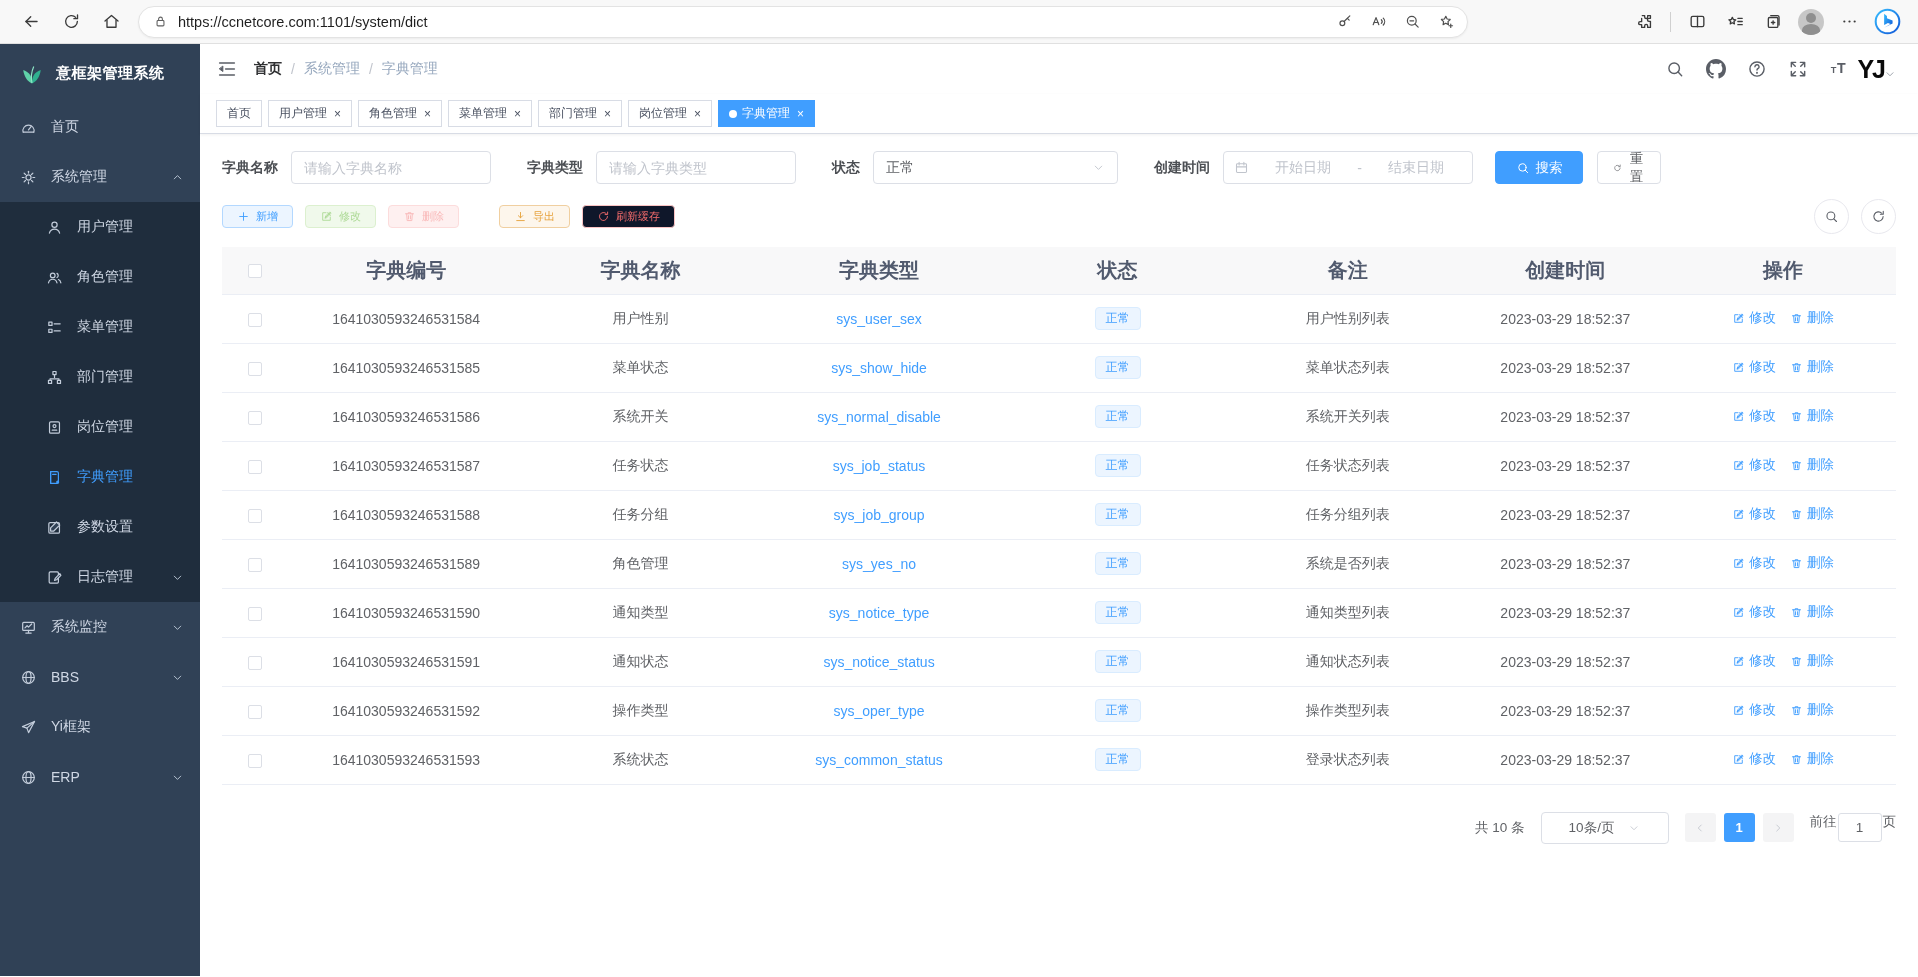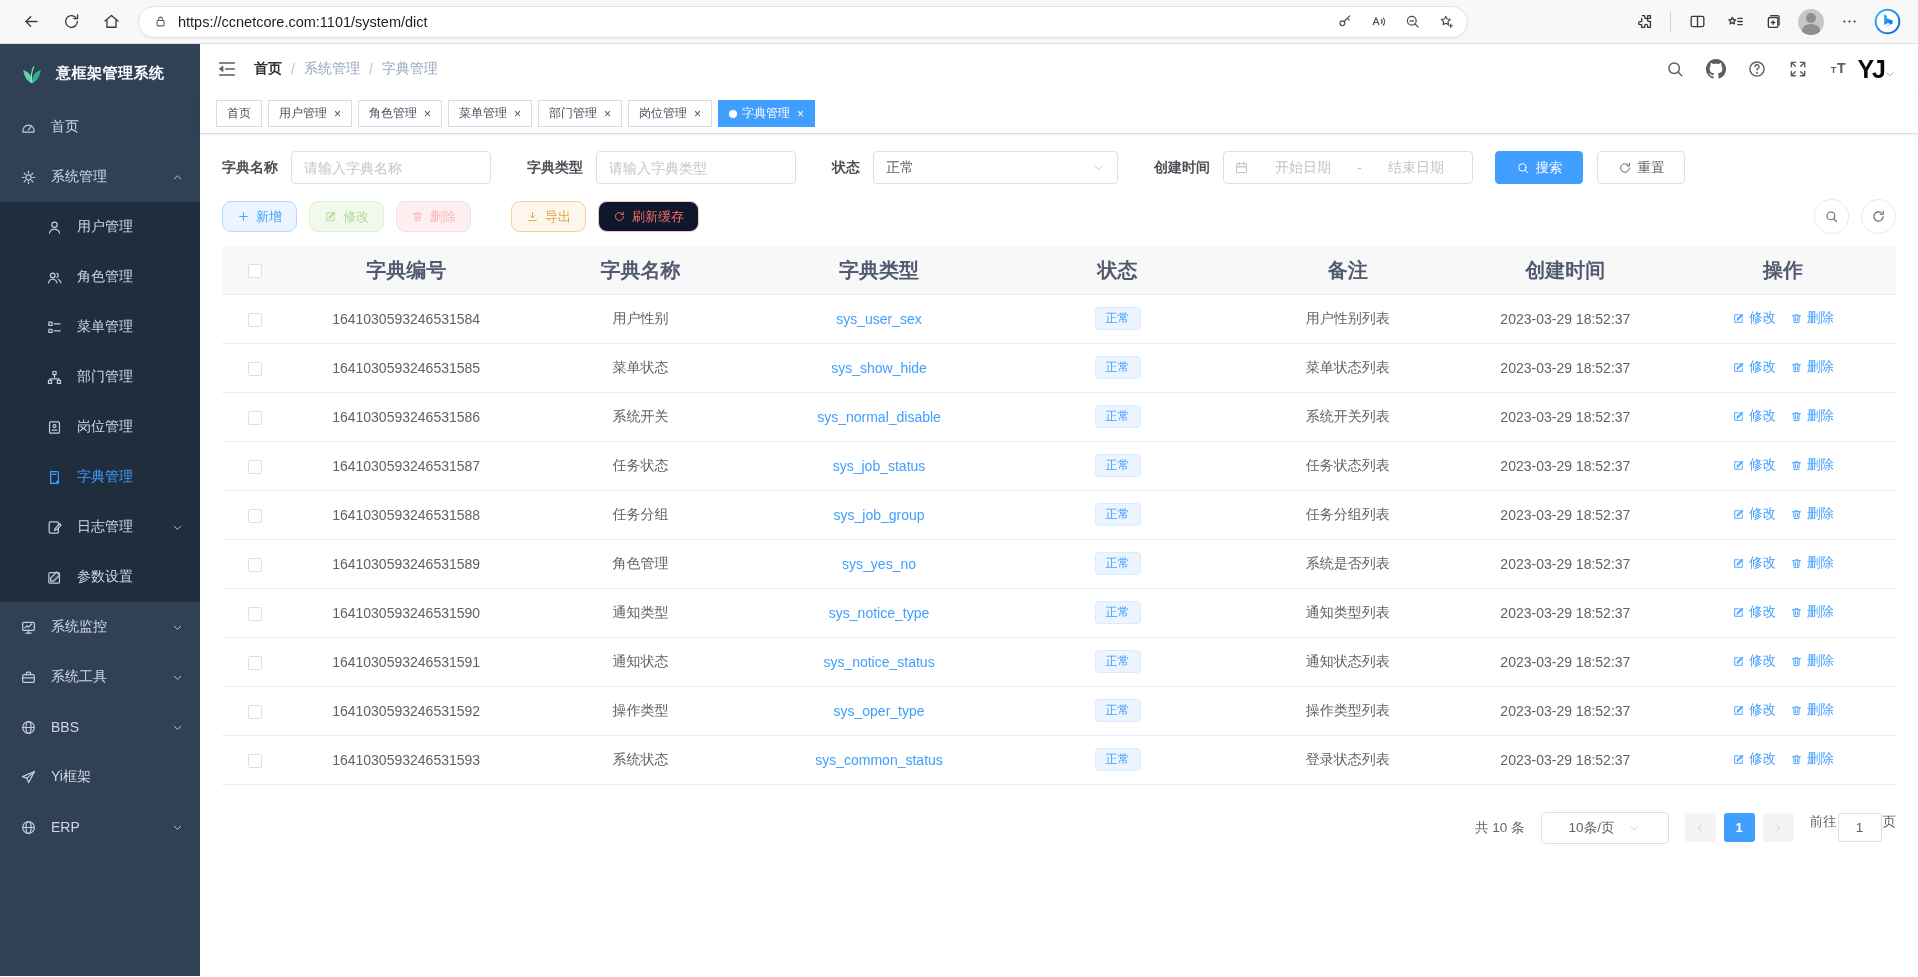--- a/index.html
+++ b/index.html
@@ -69,24 +69,24 @@
   .f-group { display:flex; align-items:center; margin-right:36px; }
   .f-select { width:245px; height:33px; border:1px solid #dcdfe6; border-radius:4px; display:flex; align-items:center; padding:0 12px; font-size:14px; color:#606266; cursor:pointer; }
   .f-select .chev { margin-left:auto; width:13px; height:13px; color:#c0c4cc; }
   .f-date { width:250px; height:33px; border:1px solid #dcdfe6; border-radius:4px; display:flex; align-items:center; padding:0 10px; font-size:14px; color:#c0c4cc; gap:8px; }
   .f-date .cal { width:15px; height:15px; color:#c0c4cc; flex:none; }
   .f-date .dph { flex:1; text-align:center; }
   .btn { height:33px; border-radius:4px; border:1px solid #dcdfe6; background:#fff; font-size:13.5px; display:inline-flex; align-items:center; justify-content:center; gap:6px; padding:0 15px; cursor:pointer; font-family:inherit; color:#606266; }
   .btn .bi { width:14px; height:14px; }
   .btn-primary { background:#409eff; border-color:#409eff; color:#fff; }
   .btn-search { margin-left:22px; width:88px; }
-  .btn-reset { margin-left:14px; width:88px; }
+  .btn-reset { margin-left:14px; width:64px; }
 
   .toolbar-row { display:flex; align-items:center; margin-bottom:13px; gap:12px; }
-  .tb { height:31px; padding:0 14px; border-radius:9px; font-size:13px; display:inline-flex; align-items:center; gap:6px; cursor:pointer; border:1px solid; font-family:inherit; }
+  .tb { height:23px; padding:0 14px; border-radius:4px; font-size:11px; display:inline-flex; align-items:center; gap:6px; cursor:pointer; border:1px solid; font-family:inherit; }
   .tb .bi { width:13px; height:13px; }
   .tb-add { color:#409eff; background:#ecf5ff; border-color:#b3d8ff; }
   .tb-edit { color:#aeda97; background:#f0f9eb; border-color:#dcf0cf; cursor:not-allowed; }
   .tb-del { color:#f9b8b8; background:#fef0f0; border-color:#fcdcdc; cursor:not-allowed; }
   .tb-export { color:#e6a23c; background:#fdf6ec; border-color:#f0cfa0;margin-left:28px; }
   .tb-cache { color:#f56c6c; background:#0f172a; border-color:#fbc4c4; }
   .toolbar-right { margin-left:auto; display:flex; gap:12px; }
   .circle-btn { width:35px; height:35px; border-radius:50%; border:1px solid #e8e8ee; background:#fff; color:#5a5e66; display:flex; align-items:center; justify-content:center; cursor:pointer; }
   .circle-btn .ic { width:15px; height:15px; }
 
@@ -365,65 +365,50 @@
               <path d="M6.5 3.8v16.4"></path>
               <path d="M9.3 7.5h5"></path>
               <circle cx="16.5" cy="18.5" r="2.2" fill="currentColor" stroke="none"></circle>
             </svg>
           </span>
           <span>字典管理</span>
         </div>
         <div class="menu-item l2">
           <span class="ic mi">
             <svg viewBox="0 0 24 24" fill="none" stroke="currentColor" stroke-width="1.7" stroke-linecap="round" stroke-linejoin="round">
+              <rect x="4" y="5" width="15" height="15" rx="1.8"></rect>
+              <path d="M14.8 4.2l4.5 4.5L11 17h-4.5v-4.5z" fill="#304156"></path>
+            </svg>
+          </span>
+          <span>参数设置</span>
+        </div>
+        <div class="menu-item l2">
+          <span class="ic mi">
+            <svg viewBox="0 0 24 24" fill="none" stroke="currentColor" stroke-width="1.7" stroke-linecap="round" stroke-linejoin="round">
               <rect x="4.5" y="4" width="13" height="16" rx="1.5"></rect>
               <path d="M19.5 6.5 13 13.2l-1 3 3-1 6-6.2z" fill="#304156"></path>
             </svg>
           </span>
           <span>日志管理</span>
           <span class="ic chev">
             <svg viewBox="0 0 24 24" fill="none" stroke="currentColor" stroke-width="1.7" stroke-linecap="round" stroke-linejoin="round">
               <path d="M6 9.5l6 6 6-6"></path>
             </svg>
           </span>
-        </div>
-        <div class="menu-item l2">
-          <span class="ic mi">
-            <svg viewBox="0 0 24 24" fill="none" stroke="currentColor" stroke-width="1.7" stroke-linecap="round" stroke-linejoin="round">
-              <rect x="4" y="5" width="15" height="15" rx="1.8"></rect>
-              <path d="M14.8 4.2l4.5 4.5L11 17h-4.5v-4.5z" fill="#304156"></path>
-            </svg>
-          </span>
-          <span>参数设置</span>
         </div>
         <div class="menu-item l1">
           <span class="ic mi">
             <svg viewBox="0 0 24 24" fill="none" stroke="currentColor" stroke-width="1.7" stroke-linecap="round" stroke-linejoin="round">
               <rect x="3.8" y="4.8" width="16.4" height="11.4" rx="1.4"></rect>
               <path d="M12 16.2v3"></path>
               <path d="M8.2 19.8h7.6"></path>
               <path d="M7 12.5l3-3 2 2 4.5-4.5"></path>
             </svg>
           </span>
           <span>系统监控</span>
-          <span class="ic chev">
-            <svg viewBox="0 0 24 24" fill="none" stroke="currentColor" stroke-width="1.7" stroke-linecap="round" stroke-linejoin="round">
-              <path d="M6 9.5l6 6 6-6"></path>
-            </svg>
-          </span>
-        </div>
-        <div class="menu-item l1">
-          <span class="ic mi">
-            <svg viewBox="0 0 24 24" fill="none" stroke="currentColor" stroke-width="1.7" stroke-linecap="round" stroke-linejoin="round">
-              <rect x="3.8" y="8" width="16.4" height="11" rx="1.8"></rect>
-              <path d="M9 8V6.2a1.8 1.8 0 0 1 1.8-1.8h2.4A1.8 1.8 0 0 1 15 6.2V8"></path>
-              <path d="M3.8 12.5h16.4"></path>
-            </svg>
-          </span>
-          <span>系统工具</span>
           <span class="ic chev">
             <svg viewBox="0 0 24 24" fill="none" stroke="currentColor" stroke-width="1.7" stroke-linecap="round" stroke-linejoin="round">
               <path d="M6 9.5l6 6 6-6"></path>
             </svg>
           </span>
         </div>
         <div class="menu-item l1">
           <span class="ic mi">
             <svg viewBox="0 0 24 24" fill="none" stroke="currentColor" stroke-width="1.7" stroke-linecap="round" stroke-linejoin="round">
               <circle cx="12" cy="12" r="8.2"></circle>

